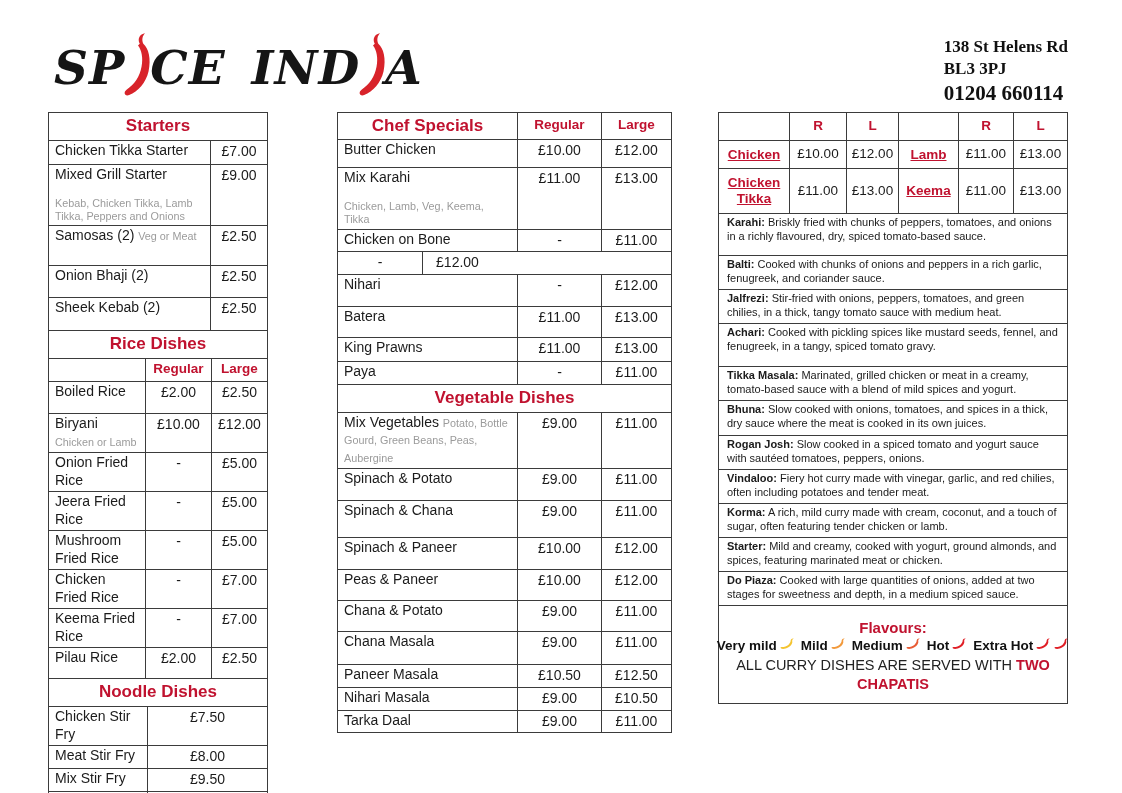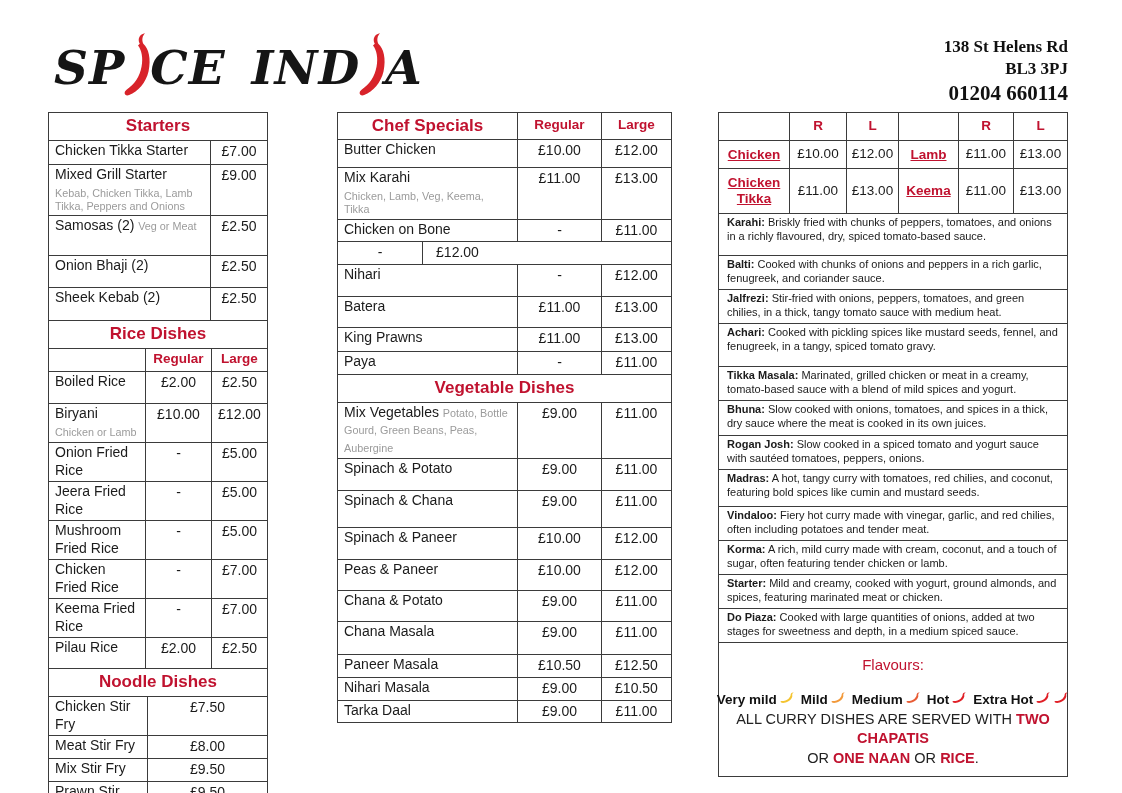--- a/index.html
+++ b/index.html
@@ -13,42 +13,42 @@
   body{background:#ffffff;font-family:"Liberation Sans",sans-serif;color:var(--ink);}
   .page{position:relative;width:1122px;height:793px;background:#fff;overflow:hidden;}
 
   
   .logo{position:absolute;left:54px;top:34px;display:flex;align-items:center;
         font-family:"DejaVu Serif",serif;font-style:italic;font-weight:700;
         font-size:47px;letter-spacing:1px;color:#151515;}
   .logo .word{display:flex;align-items:center;}
   .logo .gap{width:26px;}
   .logo svg{margin:0 -3px 0 -2px;transform:translateY(-2px);}
-  .address{position:absolute;right:54px;top:36px;text-align:right;
+  .address{position:absolute;right:54px;top:36px;text-align:left;
            font-family:"Liberation Serif",serif;font-weight:700;color:#111;
            font-size:17px;line-height:1.3;}
   .address .phone{font-size:21px;}
 
   
   .mcol{position:absolute;top:112px;border:1px solid var(--border);background:#fff;}
   .col-left{left:48px;width:220px;}
   .col-mid{left:337px;width:335px;}
   .col-right{left:718px;width:350px;}
   .mcol > :first-child{border-top:none;}
   .row{display:flex;border-top:1px solid var(--border);align-items:stretch;}
   .cell{padding:1px 6px 2px;font-size:14px;line-height:1.25;}
   .cell + .cell{border-left:1px solid var(--border);}
   .sec-title{border-top:1px solid var(--border);text-align:center;color:var(--accent);
              font-weight:700;font-size:17px;padding:3px 0 4px;}
   .hdr-cell{color:var(--accent);font-weight:700;text-align:center;font-size:13.5px;
             display:flex;align-items:center;justify-content:center;padding:2px 2px 3px;}
   .name-cell{flex:1;}
   .dish{font-size:14px;}
   .note{color:var(--muted);font-size:10.8px;}
-  .sub{color:var(--muted);font-size:10.8px;line-height:1.25;margin-top:3px;}
+  .sub{color:var(--muted);font-size:10.8px;line-height:1.25;margin-top:13px;}
   .price-cell{text-align:center;display:block;padding-top:2px;font-size:14px;}
   .w-price{width:57px;flex:none;}
   .w-nprice{width:120px;flex:none;}
   .w-reg{width:66px;flex:none;}
   .w-lrg{width:56px;flex:none;}
   .w-mreg{width:84px;flex:none;}
   .w-mlrg{width:70px;flex:none;}
 
   
   .grid-cell{display:flex;align-items:center;justify-content:center;text-align:center;
@@ -57,21 +57,21 @@
   .g1{width:70px;flex:none;} .g2{width:57px;flex:none;} .g3{width:52px;flex:none;}
   .g4{width:60px;flex:none;} .g5{width:55px;flex:none;} .g6{flex:1;}
 
   
   .desc-row{display:block;border-top:1px solid var(--border);
             font-size:11px;line-height:1.27;padding:2px 8px 3px;}
   .dname{font-weight:700;}
 
   
   .flavours{border-top:1px solid var(--border);text-align:center;padding:13px 4px 8px;}
-  .flavours-title{color:var(--accent);font-weight:400;font-size:15px;margin-bottom:19px;}
+  .flavours-title{color:var(--accent);font-weight:700;font-size:15px;margin-bottom:2px;}
   .levels{display:flex;align-items:center;justify-content:center;gap:6px;
           font-weight:700;font-size:13.5px;color:#111;white-space:nowrap;margin-bottom:3px;}
   .lvl{display:inline-flex;align-items:center;gap:3px;}
   .lvl svg{transform:translateY(-2px);}
   .serve-line{font-size:14.5px;color:#222;line-height:1.35;}
   .red-bold{color:var(--accent);font-weight:700;}
 </style>
 </head>
 <body>
 
@@ -332,21 +332,20 @@
       </div>
 
     <div id="curry-rows">
         <div class="desc-row" style="min-height:42px"><span class="dname">Karahi:</span> <span>Briskly fried with chunks of peppers, tomatoes, and onions in a richly flavoured, dry, spiced tomato-based sauce.</span></div>
         <div class="desc-row" style="min-height:33px"><span class="dname">Balti:</span> <span>Cooked with chunks of onions and peppers in a rich garlic, fenugreek, and coriander sauce.</span></div>
         <div class="desc-row" style="min-height:33px"><span class="dname">Jalfrezi:</span> <span>Stir-fried with onions, peppers, tomatoes, and green chilies, in a thick, tangy tomato sauce with medium heat.</span></div>
         <div class="desc-row" style="min-height:43px"><span class="dname">Achari:</span> <span>Cooked with pickling spices like mustard seeds, fennel, and fenugreek, in a tangy, spiced tomato gravy.</span></div>
         <div class="desc-row" style="min-height:32px"><span class="dname">Tikka Masala:</span> <span>Marinated, grilled chicken or meat in a creamy, tomato-based sauce with a blend of mild spices and yogurt.</span></div>
         <div class="desc-row" style="min-height:35px"><span class="dname">Bhuna:</span> <span>Slow cooked with onions, tomatoes, and spices in a thick, dry sauce where the meat is cooked in its own juices.</span></div>
         <div class="desc-row" style="min-height:33px"><span class="dname">Rogan Josh:</span> <span>Slow cooked in a spiced tomato and yogurt sauce with sautéed tomatoes, peppers, onions.</span></div>
-        <div class="desc-row" style="min-height:37px"><span class="dname">Madras:</span> <span>A hot, tangy curry with tomatoes, red chilies, and coconut, featuring bold spices like cumin and mustard seeds.</span></div>
         <div class="desc-row" style="min-height:33px"><span class="dname">Vindaloo:</span> <span>Fiery hot curry made with vinegar, garlic, and red chilies, often including potatoes and tender meat.</span></div>
         <div class="desc-row" style="min-height:33px"><span class="dname">Korma:</span> <span>A rich, mild curry made with cream, coconut, and a touch of sugar, often featuring tender chicken or lamb.</span></div>
         <div class="desc-row" style="min-height:33px"><span class="dname">Starter:</span> <span>Mild and creamy, cooked with yogurt, ground almonds, and spices, featuring marinated meat or chicken.</span></div>
         <div class="desc-row" style="min-height:31px"><span class="dname">Do Piaza:</span> <span>Cooked with large quantities of onions, added at two stages for sweetness and depth, in a medium spiced sauce.</span></div>
       </div>
 
     <div class="flavours" id="flavours-box">
       <div class="flavours-title">Flavours:</div>
       <div class="levels" id="levels-line">
           <span class="lvl">
@@ -378,18 +377,17 @@
             <svg width="15" height="13" viewBox="0 0 20 17" aria-hidden="true">
               <path fill="#e01f26" d="M14.2 4.6 C14.6 2.6 16.3 1.4 18.3 2.1 C16.9 2.6 16.2 3.6 16.3 5 C17.2 7.4 15 11.2 11.2 13.5 C7.6 15.7 3.6 16.2 1.5 15.2 C0.2 14.6 0.5 13.2 2 13.3 C5.2 13.5 8.8 12.3 11.4 10 C13.3 8.3 14.3 6.4 14.2 4.6 Z"></path>
             </svg>
             <svg width="15" height="13" viewBox="0 0 20 17" aria-hidden="true">
               <path fill="#e01f26" d="M14.2 4.6 C14.6 2.6 16.3 1.4 18.3 2.1 C16.9 2.6 16.2 3.6 16.3 5 C17.2 7.4 15 11.2 11.2 13.5 C7.6 15.7 3.6 16.2 1.5 15.2 C0.2 14.6 0.5 13.2 2 13.3 C5.2 13.5 8.8 12.3 11.4 10 C13.3 8.3 14.3 6.4 14.2 4.6 Z"></path>
             </svg>
           </span>
         </div>
       <div class="serve-line" id="serve-lines">
           <div><span class="">ALL CURRY DISHES ARE SERVED WITH </span><span class="red-bold">TWO CHAPATIS</span></div>
-          <div><span class="">OR </span><span class="red-bold">ONE NAAN</span><span class=""> OR </span><span class="red-bold">RICE</span><span class="">.</span></div>
         </div>
     </div>
   </div>
 
 </div>
 
 </body></html>

